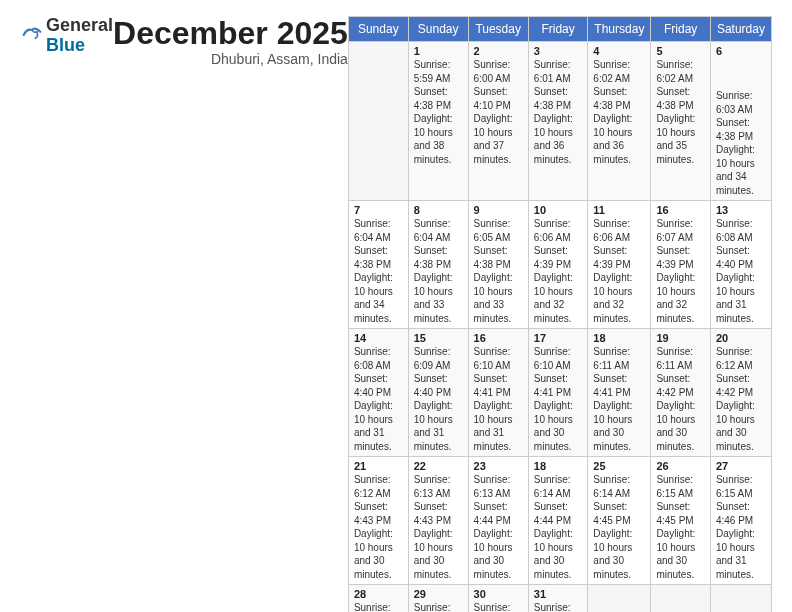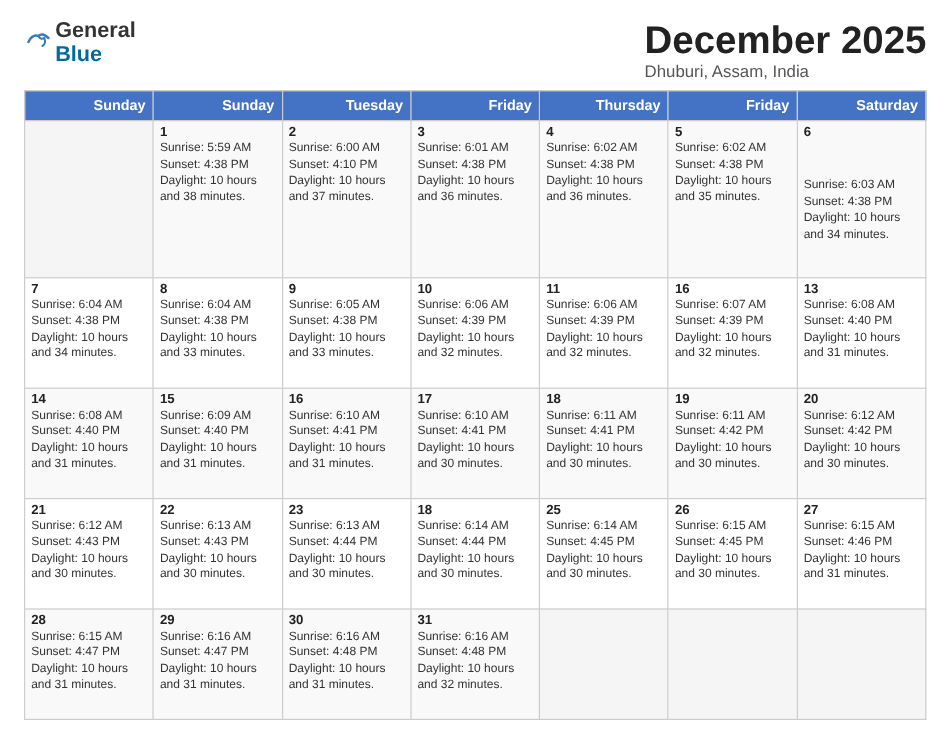--- a/index.html
+++ b/index.html
@@ -8,21 +8,21 @@
       height: 612px;
       background: #fff;
       font-family: Arial, sans-serif;
       overflow: hidden;
     }
     .page {
       width: 792px;
       height: 612px;
       padding: 16px 20px 12px 20px;
       display: flex;
-      flex-direction: column;
+      flex-direction: row;
     }
     .header {
       display: flex;
       justify-content: space-between;
       align-items: flex-start;
       margin-bottom: 8px;
     }
     .logo {
       display: flex;
       align-items: center;
@@ -38,43 +38,43 @@
     .logo-blue {
       color: #0369a1;
     }
     .logo-icon {
       width: 20px;
       height: 20px;
       margin-left: 2px;
       margin-top: -2px;
     }
     .title-area {
-      text-align: left;
+      text-align: right;
     }
     .month-title {
       font-size: 32px;
       font-weight: bold;
       color: #222;
       line-height: 1.1;
     }
     .location {
       font-size: 14px;
       color: #555;
     }
     .calendar-table {
       width: 100%;
       border-collapse: collapse;
       flex: 1;
     }
     .calendar-table th {
       background-color: #4472c4;
       color: #fff;
       font-size: 12px;
-      font-weight: bold;
-      text-align: right;
+      font-weight: normal;
+      text-align: center;
       padding: 5px 6px;
       border: 1px solid #ccc;
     }
     .calendar-table td {
       border: 1px solid #ccc;
       vertical-align: top;
       padding: 3px 5px;
       width: calc(100% / 7);
       background: #fff;
       min-height: 70px;

